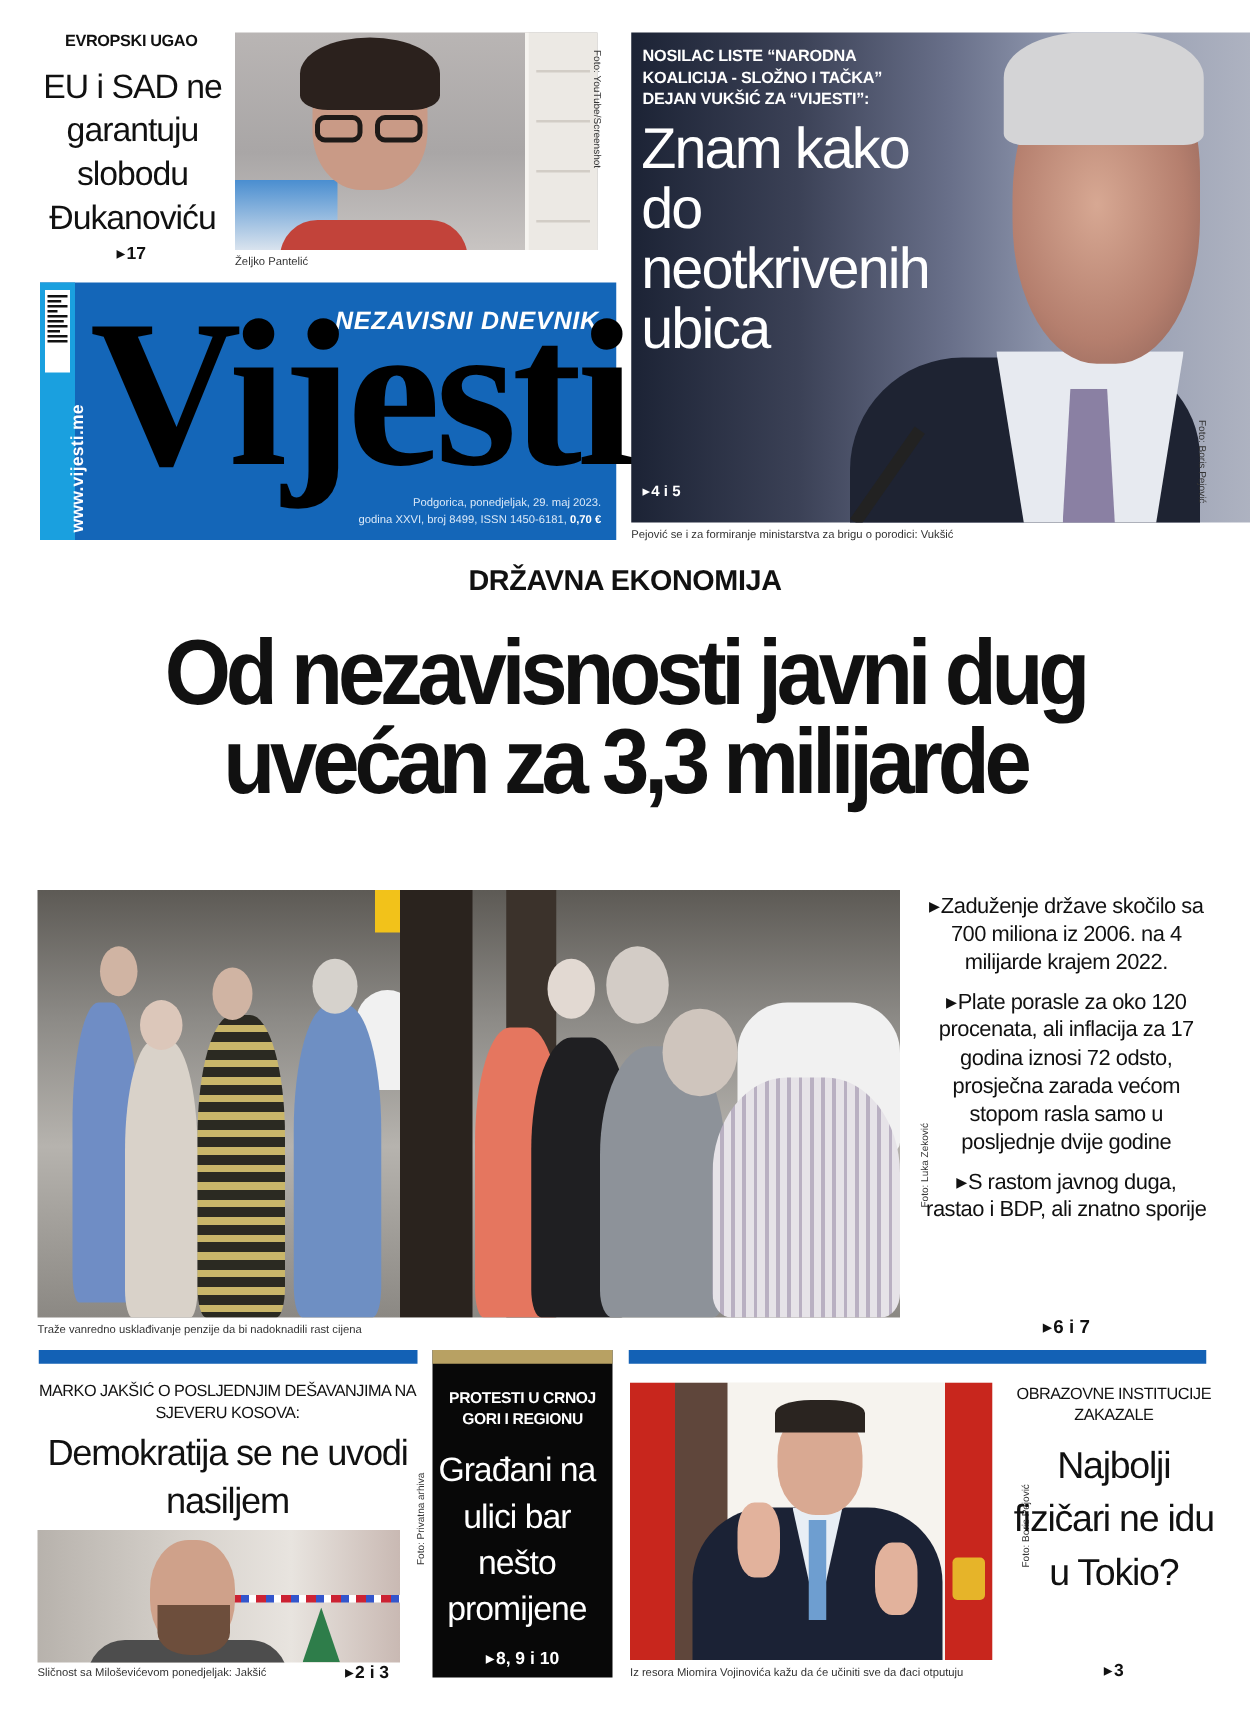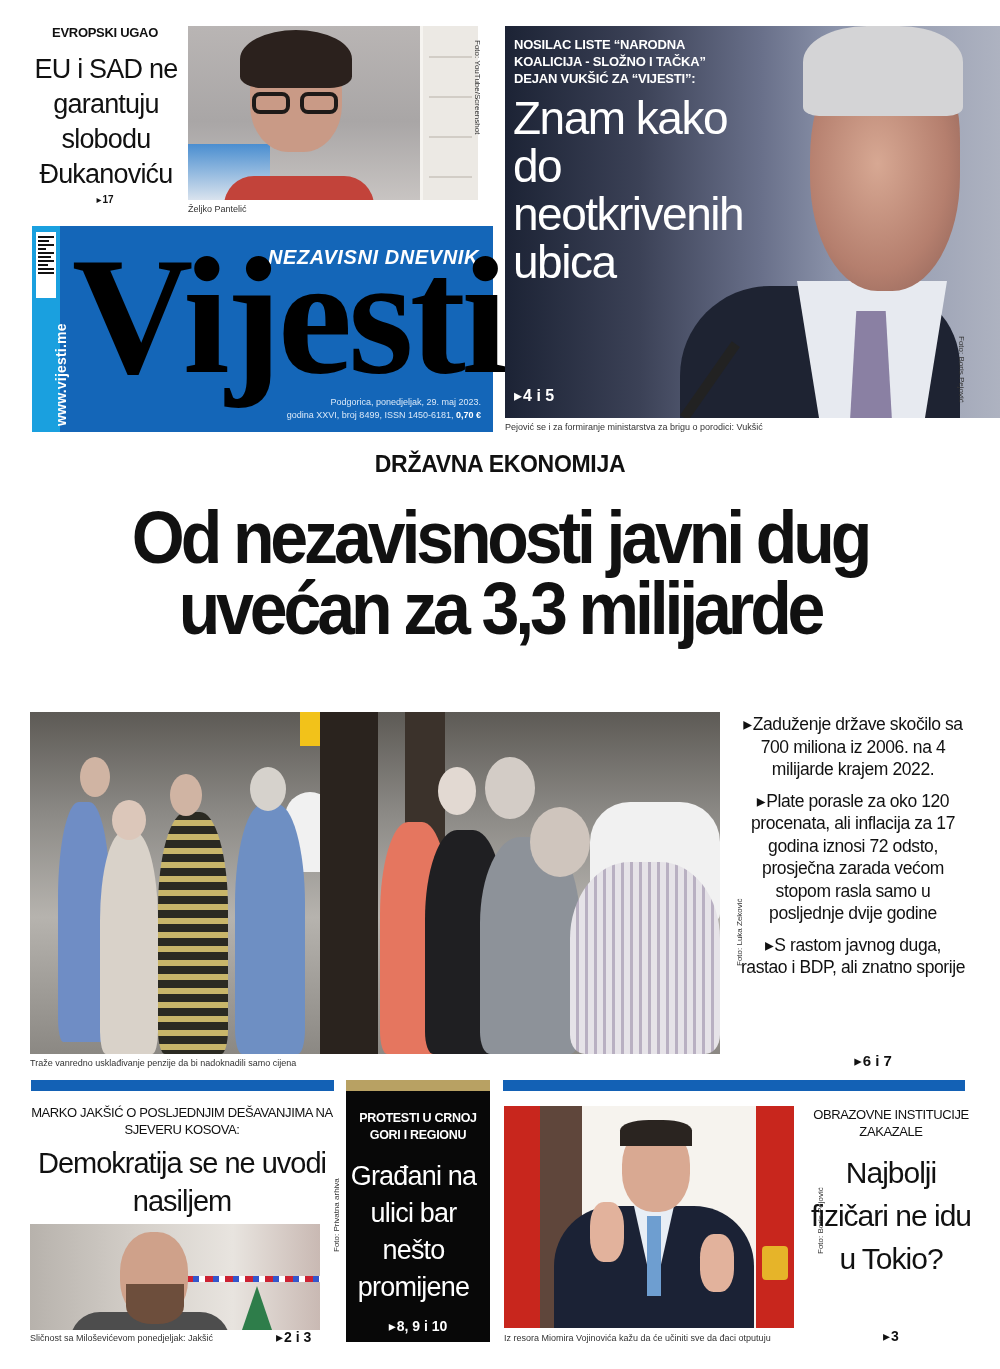--- a/index.html
+++ b/index.html
@@ -5,21 +5,21 @@
   * { box-sizing: border-box; margin: 0; padding: 0; }
   html, body { width: 1000px; height: 1369px; background: #ffffff; overflow: hidden; }
   body { position: relative; font-family: "Liberation Sans", "DejaVu Sans", sans-serif; color: #111; }
   .abs { position: absolute; }
   .center { text-align: center; }
   .arrow::before { content: "\25B8"; margin-right: 1px; }
 
   
   #teaser-left-kicker { left: 30px; top: 25px; width: 150px; font-size: 13px; font-weight: 600; letter-spacing: -0.3px; }
   #teaser-left-title { left: 28px; top: 52px; width: 156px; font-size: 27px; line-height: 35px; font-weight: 500; letter-spacing: -0.8px; }
-  #teaser-left-ref { left: 30px; top: 194px; width: 150px; font-size: 10px; font-weight: 700; }
+  #teaser-left-ref { left: 30px; top: 194px; width: 150px; font-size: 14px; font-weight: 700; }
   #photo-pantelic { left: 188px; top: 26px; width: 290px; height: 174px; overflow: hidden;
     background: linear-gradient(180deg, #b9b5b4 0%, #a9a6a6 55%, #c8c4c2 100%); }
   .shelf { position: absolute; right: 0; top: 0; width: 58px; height: 174px; background: #ece9e4; border-left: 3px solid #f6f4f0; }
   .shelf i { position: absolute; left: 6px; right: 6px; height: 2px; background: #d2cdc6; }
   .monitor { position: absolute; left: 0; top: 118px; width: 82px; height: 56px; background: linear-gradient(180deg,#4a8ed0,#d9e3ee); }
   .head { position: absolute; left: 62px; top: 14px; width: 92px; height: 112px; border-radius: 45% 45% 42% 42%; background: #c99a86; }
   .hair { position: absolute; left: 52px; top: 4px; width: 112px; height: 58px; border-radius: 50% 50% 20% 20%; background: #2b211d; }
   .glasses { position: absolute; left: 64px; top: 66px; width: 88px; height: 22px; }
   .glasses b { position: absolute; top: 0; width: 38px; height: 22px; border: 4px solid #1e1a18; border-radius: 8px; }
   .shirt { position: absolute; left: 36px; top: 150px; width: 150px; height: 30px; background: #c2433a; border-radius: 30px 30px 0 0; }
@@ -42,21 +42,21 @@
     background: linear-gradient(90deg, #1c2335 0%, #3b4156 25%, #69708a 48%, #8b93aa 62%, #b6bac6 100%); }
   .face { position: absolute; left: 305px; top: 10px; width: 150px; height: 255px; background: radial-gradient(ellipse at 45% 50%, #d7a893 0%, #b57f6e 60%, #8a5f55 100%); border-radius: 48% 40% 45% 45%; }
   .grayhair { position: absolute; left: 298px; top: 0; width: 160px; height: 90px; background: #d4d4d6; border-radius: 40% 40% 10% 10%; }
   .suit { position: absolute; left: 175px; top: 260px; width: 280px; height: 140px; background: #1e2332; border-radius: 90px 80px 0 0; }
   .collar { position: absolute; left: 292px; top: 255px; width: 150px; height: 140px; background: #e7eaf0; clip-path: polygon(0 0, 100% 0, 85% 100%, 15% 100%); }
   .tie { position: absolute; left: 345px; top: 285px; width: 42px; height: 110px; background: #8a80a3; clip-path: polygon(15% 0, 85% 0, 100% 100%, 0 100%); }
   .mic { position: absolute; left: 200px; top: 310px; width: 10px; height: 90px; background: #222; transform: rotate(35deg); }
   #feature-kicker { position: absolute; left: 9px; top: 10px; color: #fff; font-size: 13px; font-weight: 700; line-height: 17px; letter-spacing: -0.2px; }
   #feature-title { position: absolute; left: 8px; top: 68px; color: #fff; font-size: 46px; line-height: 48px; font-weight: 400; letter-spacing: -1.5px; }
   #feature-sub { position: absolute; left: 9px; top: 262px; color: #fff; font-size: 17.5px; font-weight: 700; line-height: 23px; letter-spacing: -0.3px; }
-  #feature-ref { position: absolute; left: 9px; top: 360px; color: #fff; font-size: 16px; font-weight: 700; }
+  #feature-ref { position: absolute; left: 9px; top: 360px; color: #fff; font-size: 12px; font-weight: 700; }
   #credit-vuksic { left: 966px; top: 336px; font-size: 8px; color: #333; transform: rotate(90deg); transform-origin: left top; white-space: nowrap; }
   #caption-vuksic { left: 505px; top: 422px; font-size: 9px; color: #333; }
 
   
   #main-kicker { left: 0; top: 451px; width: 1000px; font-size: 23px; font-weight: 700; letter-spacing: -0.3px; }
   #main-title { left: 0; top: 502px; width: 1000px; font-size: 74px; line-height: 71px; font-weight: 900; letter-spacing: -4.5px; transform: scaleX(0.92); transform-origin: center; }
 
   
   #main-photo { left: 30px; top: 712px; width: 690px; height: 342px; overflow: hidden;
     background: linear-gradient(180deg, #5d5a55 0%, #8c8a86 30%, #b6b3ae 60%, #8b8883 100%); }
@@ -65,21 +65,21 @@
   #main-photo .man { position: absolute; border-radius: 40% 40% 10% 10%; }
   #main-photo .mhead { position: absolute; border-radius: 50%; background: #d0b4a3; }
   #main-photo .sign { position: absolute; left: 270px; top: 0; width: 46px; height: 34px; background: #f2c21a; }
   #main-photo .pole { position: absolute; left: 378px; top: 215px; width: 9px; height: 118px; background: #f08a3a; }
   #credit-zekovic { left: 735px; top: 966px; font-size: 8px; color: #333; transform: rotate(-90deg); transform-origin: left top; white-space: nowrap; }
   #caption-main { left: 30px; top: 1058px; font-size: 9px; color: #333; }
 
   
   #bullets { left: 740px; top: 713px; width: 226px; }
   .bullet { text-align: center; font-size: 17.5px; line-height: 22.5px; letter-spacing: -0.4px; margin-bottom: 9px; }
-  #bullets-ref { left: 760px; top: 1052px; width: 226px; font-size: 15px; font-weight: 700; }
+  #bullets-ref { left: 740px; top: 1052px; width: 226px; font-size: 15px; font-weight: 700; }
 
   
   .bar-blue { background: #1361b5; height: 11px; }
   .bar-gold { background: #b8a163; height: 11px; }
   #bar-1 { left: 31px; top: 1080px; width: 303px; }
   #bar-3 { left: 503px; top: 1080px; width: 462px; }
 
   #jaksic-kicker { left: 30px; top: 1104px; width: 304px; font-size: 13px; line-height: 17px; font-weight: 500; letter-spacing: -0.4px; }
   #jaksic-title { left: 30px; top: 1144px; width: 304px; font-size: 29px; line-height: 38px; font-weight: 500; letter-spacing: -1px; }
   #photo-jaksic { left: 30px; top: 1224px; width: 290px; height: 106px; overflow: hidden; background: linear-gradient(90deg, #b7b2ac 0%, #d6d1cb 40%, #e8e4df 70%, #c9b9b3 100%); }
@@ -200,21 +200,21 @@
   <div class="man" style="left:540px;top:150px;width:150px;height:192px;background:repeating-linear-gradient(90deg,#e6e3e8 0 6px,#b9b0c2 6px 9px);"></div>
   <div class="mhead" style="left:50px;top:45px;width:30px;height:40px;"></div>
   <div class="mhead" style="left:82px;top:88px;width:34px;height:40px;background:#dcc7ba;"></div>
   <div class="mhead" style="left:140px;top:62px;width:32px;height:42px;"></div>
   <div class="mhead" style="left:220px;top:55px;width:36px;height:44px;background:#d6d2cc;"></div>
   <div class="mhead" style="left:408px;top:55px;width:38px;height:48px;background:#e2d9d2;"></div>
   <div class="mhead" style="left:455px;top:45px;width:50px;height:62px;background:#d3ccc6;"></div>
   <div class="mhead" style="left:500px;top:95px;width:60px;height:70px;background:#cfc5bd;"></div>
 </div>
 <div id="credit-zekovic" class="abs">Foto: Luka Zeković</div>
-<div id="caption-main" class="abs">Traže vanredno usklađivanje penzije da bi nadoknadili samo cijena</div>
+<div id="caption-main" class="abs">Traže vanredno usklađivanje penzije da bi nadoknadili rast cijena</div>
 
 <div id="bullets" class="abs">
   <div class="bullet arrow">Zaduženje države skočilo sa 700 miliona iz 2006. na 4 milijarde krajem 2022.</div>
   <div class="bullet arrow">Plate porasle za oko 120 procenata, ali inflacija za 17 godina iznosi 72 odsto, prosječna zarada većom stopom rasla samo u posljednje dvije godine</div>
   <div class="bullet arrow">S rastom javnog duga, rastao i BDP, ali znatno sporije</div>
 </div>
 <div id="bullets-ref" class="abs center arrow">6 i 7</div>
 
 <div id="bar-1" class="abs bar-blue"></div>
 <div id="bar-3" class="abs bar-blue"></div>

